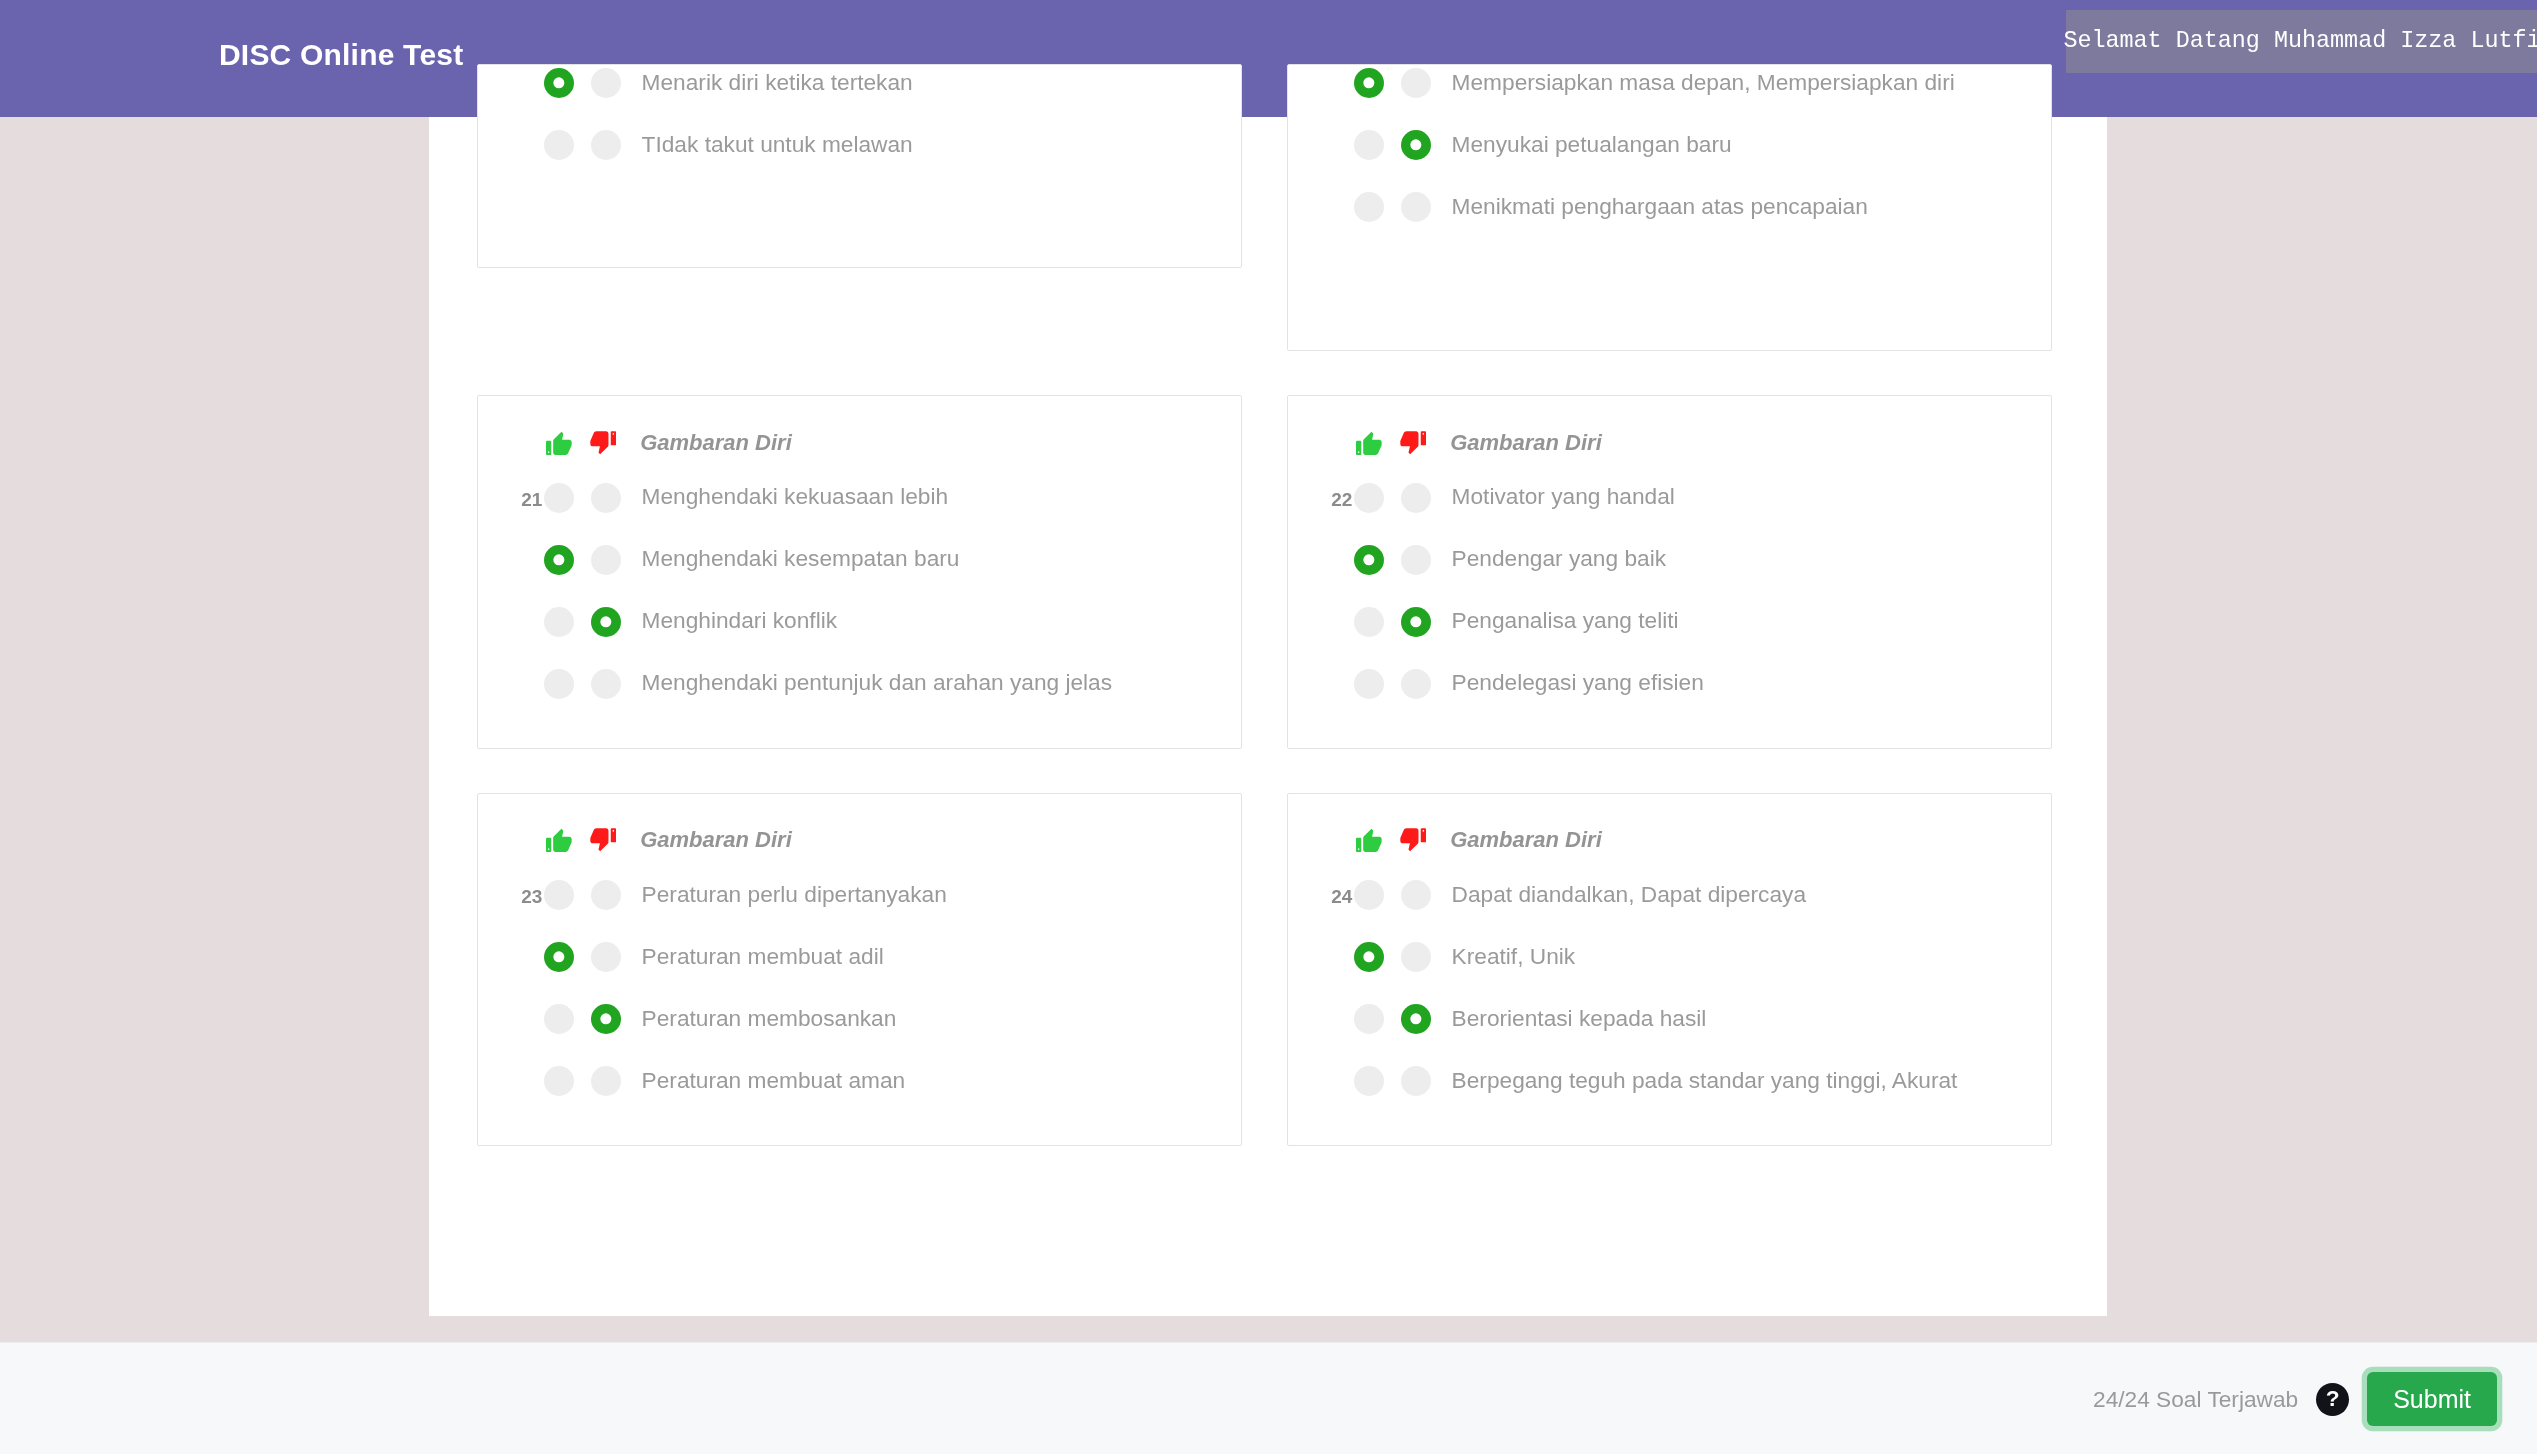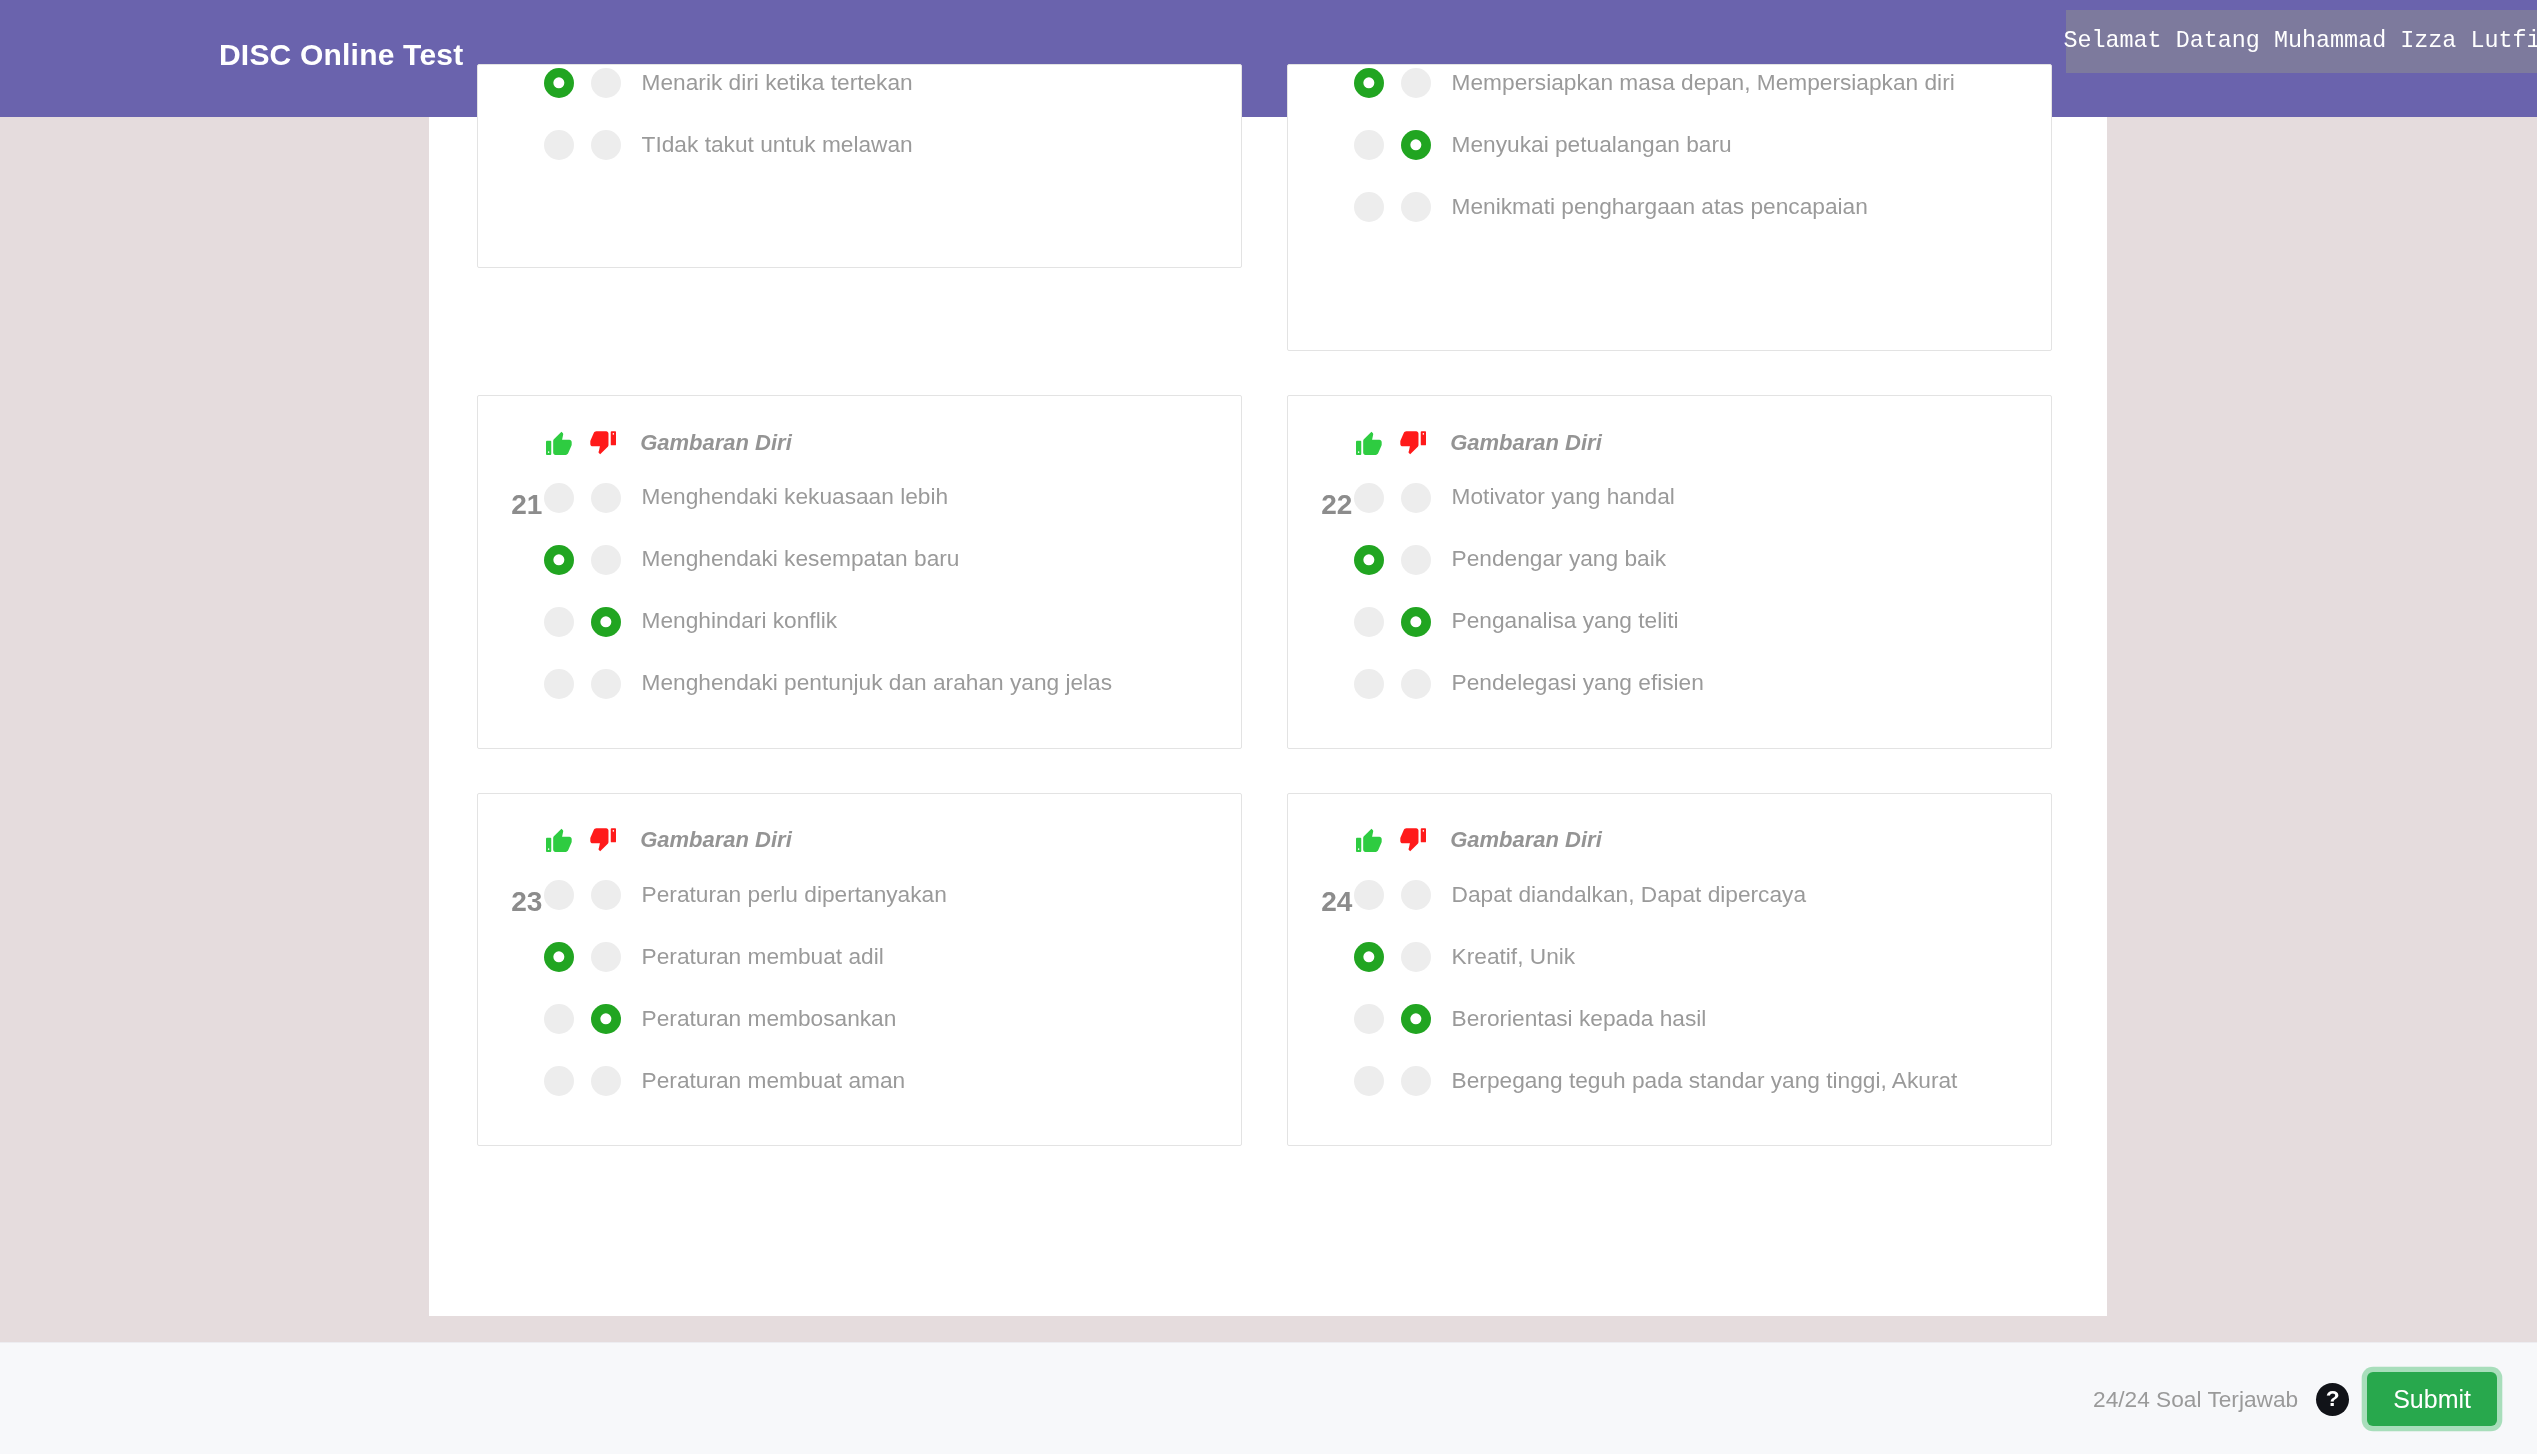--- a/index.html
+++ b/index.html
@@ -118,21 +118,21 @@
     position: relative;
   }
   .opt-row:last-child { margin-bottom: 0; }
 
   .q-number {
     position: absolute;
     left: -7.6px;
     top: 9px;
     width: 42px;
     text-align: right;
-    font-size: 28px;
+    font-size: 19px;
     font-weight: bold;
     color: #8c8c8c;
   }
 
   .radio-pair {
     display: flex;
     gap: 16.6px;
     margin-left: 36px;
     flex: 0 0 auto;
     padding-top: 3px;

